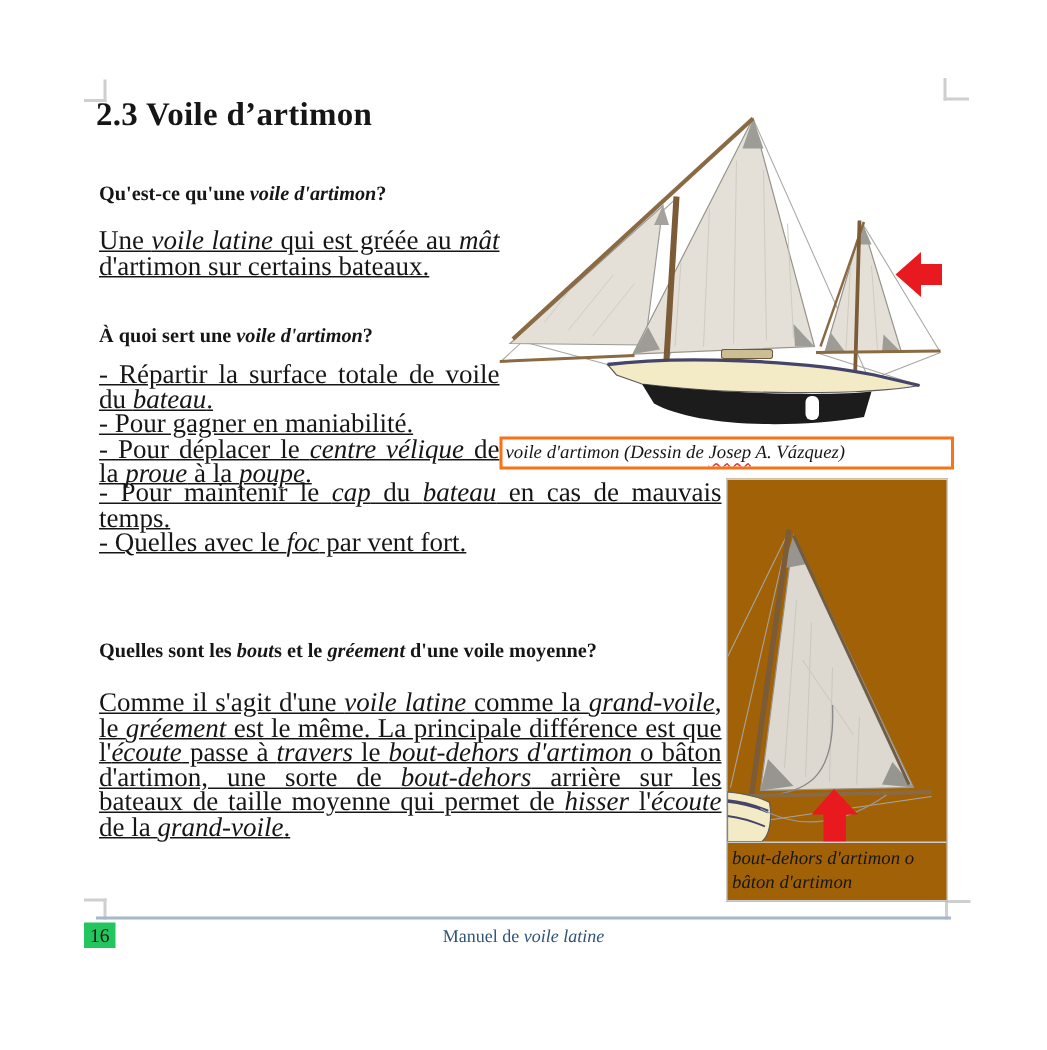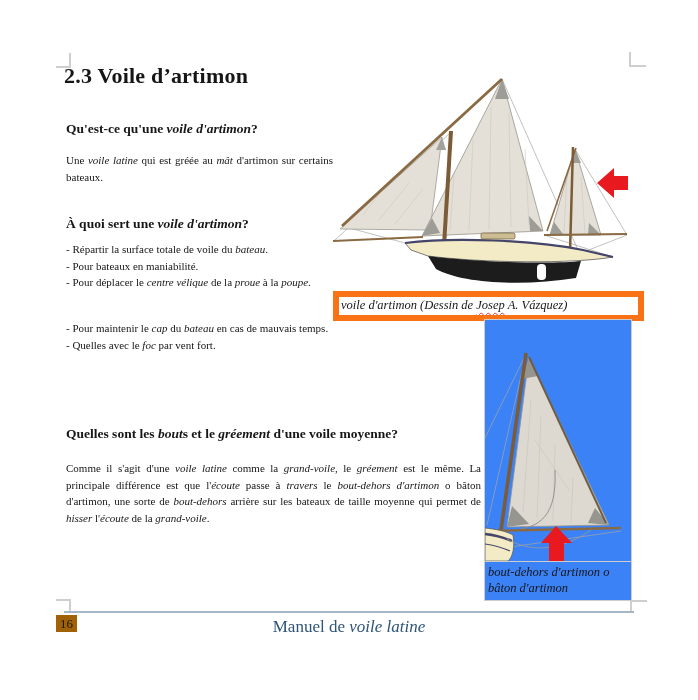--- a/index.html
+++ b/index.html
@@ -6,78 +6,78 @@
   body{
     width:698px;height:700px;position:relative;background:#ffffff;
     font-family:"Liberation Serif","DejaVu Serif",serif;color:#161616;
     overflow:hidden;
   }
   .abs{position:absolute;}
   .page-title{
     font-size:22px;font-weight:bold;letter-spacing:.2px;white-space:nowrap;text-align:right;
   }
   .h2{font-weight:bold;font-size:13.5px;white-space:nowrap;}
-  .p,.li{font-size:11px;line-height:16.6px;text-align:justify;}
+  .p,.li{font-size:18px;line-height:16.6px;text-align:justify;text-decoration:underline;}
   .li{margin:0;}
   .it{font-style:italic;}
   .sp{
     text-decoration-line:underline;
     text-decoration-style:wavy;
     text-decoration-color:#e03c31;
     text-decoration-thickness:1px;
     text-underline-offset:2.5px;
   }
   
   .crop{position:absolute;border:0 solid #cfcfcf;}
   .crop.tl{left:56px;top:53px;width:13px;height:13px;border-right-width:2px;border-bottom-width:2px;}
   .crop.tr{left:629px;top:52px;width:15px;height:13px;border-left-width:2px;border-bottom-width:2px;}
   .crop.bl{left:56px;top:599px;width:13px;height:12px;border-top-width:2px;border-right-width:2px;}
   .crop.br{left:630px;top:600px;width:15px;height:11px;border-top-width:2px;border-left-width:2px;}
   
   .fig1{left:333px;top:57px;width:300px;height:234px;}
   .fig1 svg{display:block;width:300px;height:234px;}
   .fig1cap{
     left:333px;top:291px;width:297px;height:18px;
-    border:6px solid #f97316;font-size:12.5px;font-style:italic;line-height:17px;
+    border:2px solid #f97316;font-size:12.5px;font-style:italic;line-height:17px;
     padding-left:2px;white-space:nowrap;overflow:hidden;
   }
   .fig2{
-    left:484px;top:319px;width:146px;border:1px solid #cccccc;background:#3b82f6;
+    left:484px;top:319px;width:146px;border:1px solid #cccccc;background:#a16207;
   }
   .fig2 svg{display:block;width:146px;height:241px;}
   .fig2cap{
     border-top:1px solid #cccccc;
     font-size:12.5px;font-style:italic;line-height:16px;padding:2px 3px 4px 3px;
   }
   
   .rule{left:64px;top:611px;width:570px;height:0;border-top:2px solid #a6b8c7;}
   .pageno{
-    left:56px;top:615px;font-size:13px;background:#a16207;padding:0 4px;line-height:17px;
+    left:56px;top:615px;font-size:13px;background:#22c55e;padding:0 4px;line-height:17px;
   }
-  .booklet{left:64px;top:617px;width:570px;text-align:center;font-size:17px;color:#2e5478;}
+  .booklet{left:64px;top:617px;width:570px;text-align:center;font-size:12px;color:#2e5478;}
 </style>
 </head>
 <body>
 
 <div class="crop tl"></div>
 <div class="crop tr"></div>
 <div class="crop bl"></div>
 <div class="crop br"></div>
 
 <div class="abs page-title" style="left:64px;top:63px;">2.3 Voile d’artimon</div>
 
 <div class="abs h2" style="left:66px;top:121px;"><span>Qu'est-ce qu'une </span><span class="it">voile d'artimon</span><span>?</span></div>
 
 <div class="abs p" style="left:66px;top:152px;width:267px;"><span>Une </span><span class="it">voile latine</span><span> qui est gréée au </span><span class="it">mât</span><span> d'artimon sur certains bateaux.</span></div>
 
 <div class="abs h2" style="left:66px;top:216px;"><span>À quoi sert une </span><span class="it">voile d'artimon</span><span>?</span></div>
 
 <div class="abs" style="left:66px;top:241px;width:267px;">
     <div class="li"><span>- Répartir la surface totale de voile du </span><span class="it">bateau</span><span>.</span></div>
-    <div class="li"><span>- Pour bateaux en maniabilité.</span></div>
+    <div class="li"><span>- Pour gagner en maniabilité.</span></div>
     <div class="li"><span>- Pour déplacer le </span><span class="it">centre vélique</span><span> de la </span><span class="it">proue</span><span> à la </span><span class="it">poupe</span><span>.</span></div>
   </div>
 
 <div class="abs" style="left:66px;top:320px;width:415px;">
     <div class="li"><span>- Pour maintenir le </span><span class="it">cap</span><span> du </span><span class="it">bateau</span><span> en cas de mauvais temps.</span></div>
     <div class="li"><span>- Quelles avec le </span><span class="it">foc</span><span> par vent fort.</span></div>
   </div>
 
 <div class="abs h2" style="left:66px;top:426px;"><span>Quelles sont les </span><span class="it">bout</span><span>s et le </span><span class="it">gréement</span><span> d'une voile moyenne?</span></div>
 

